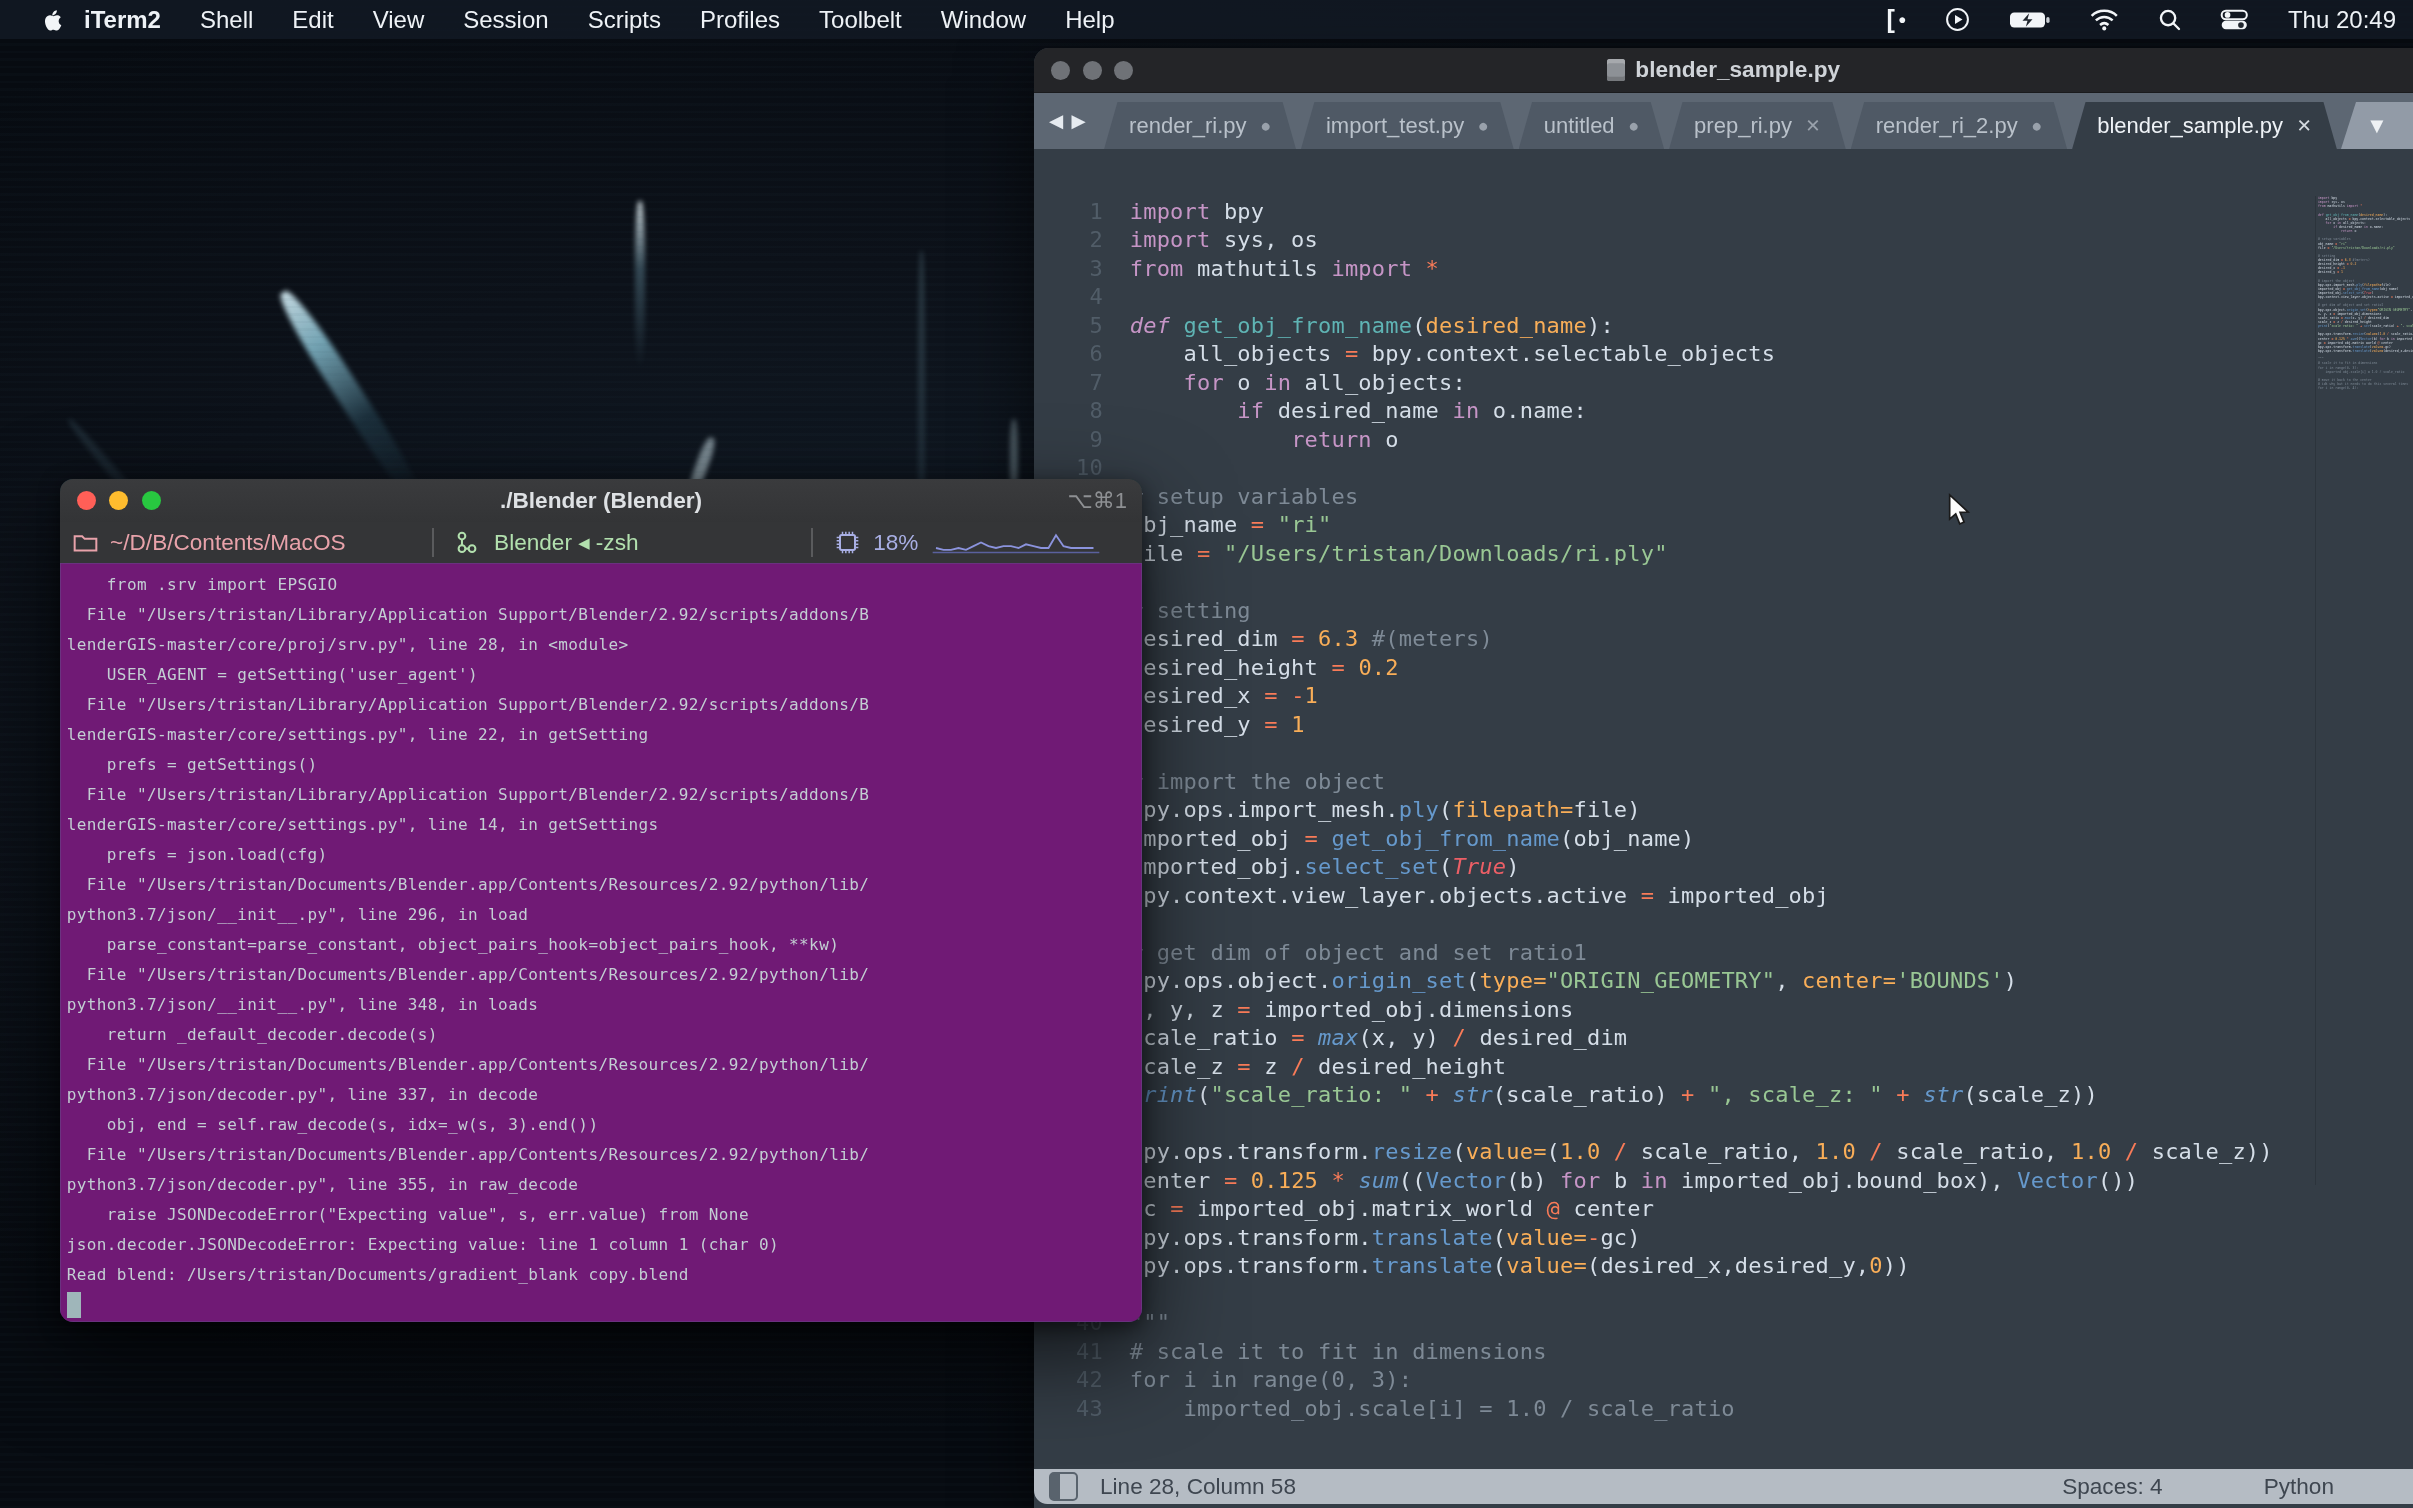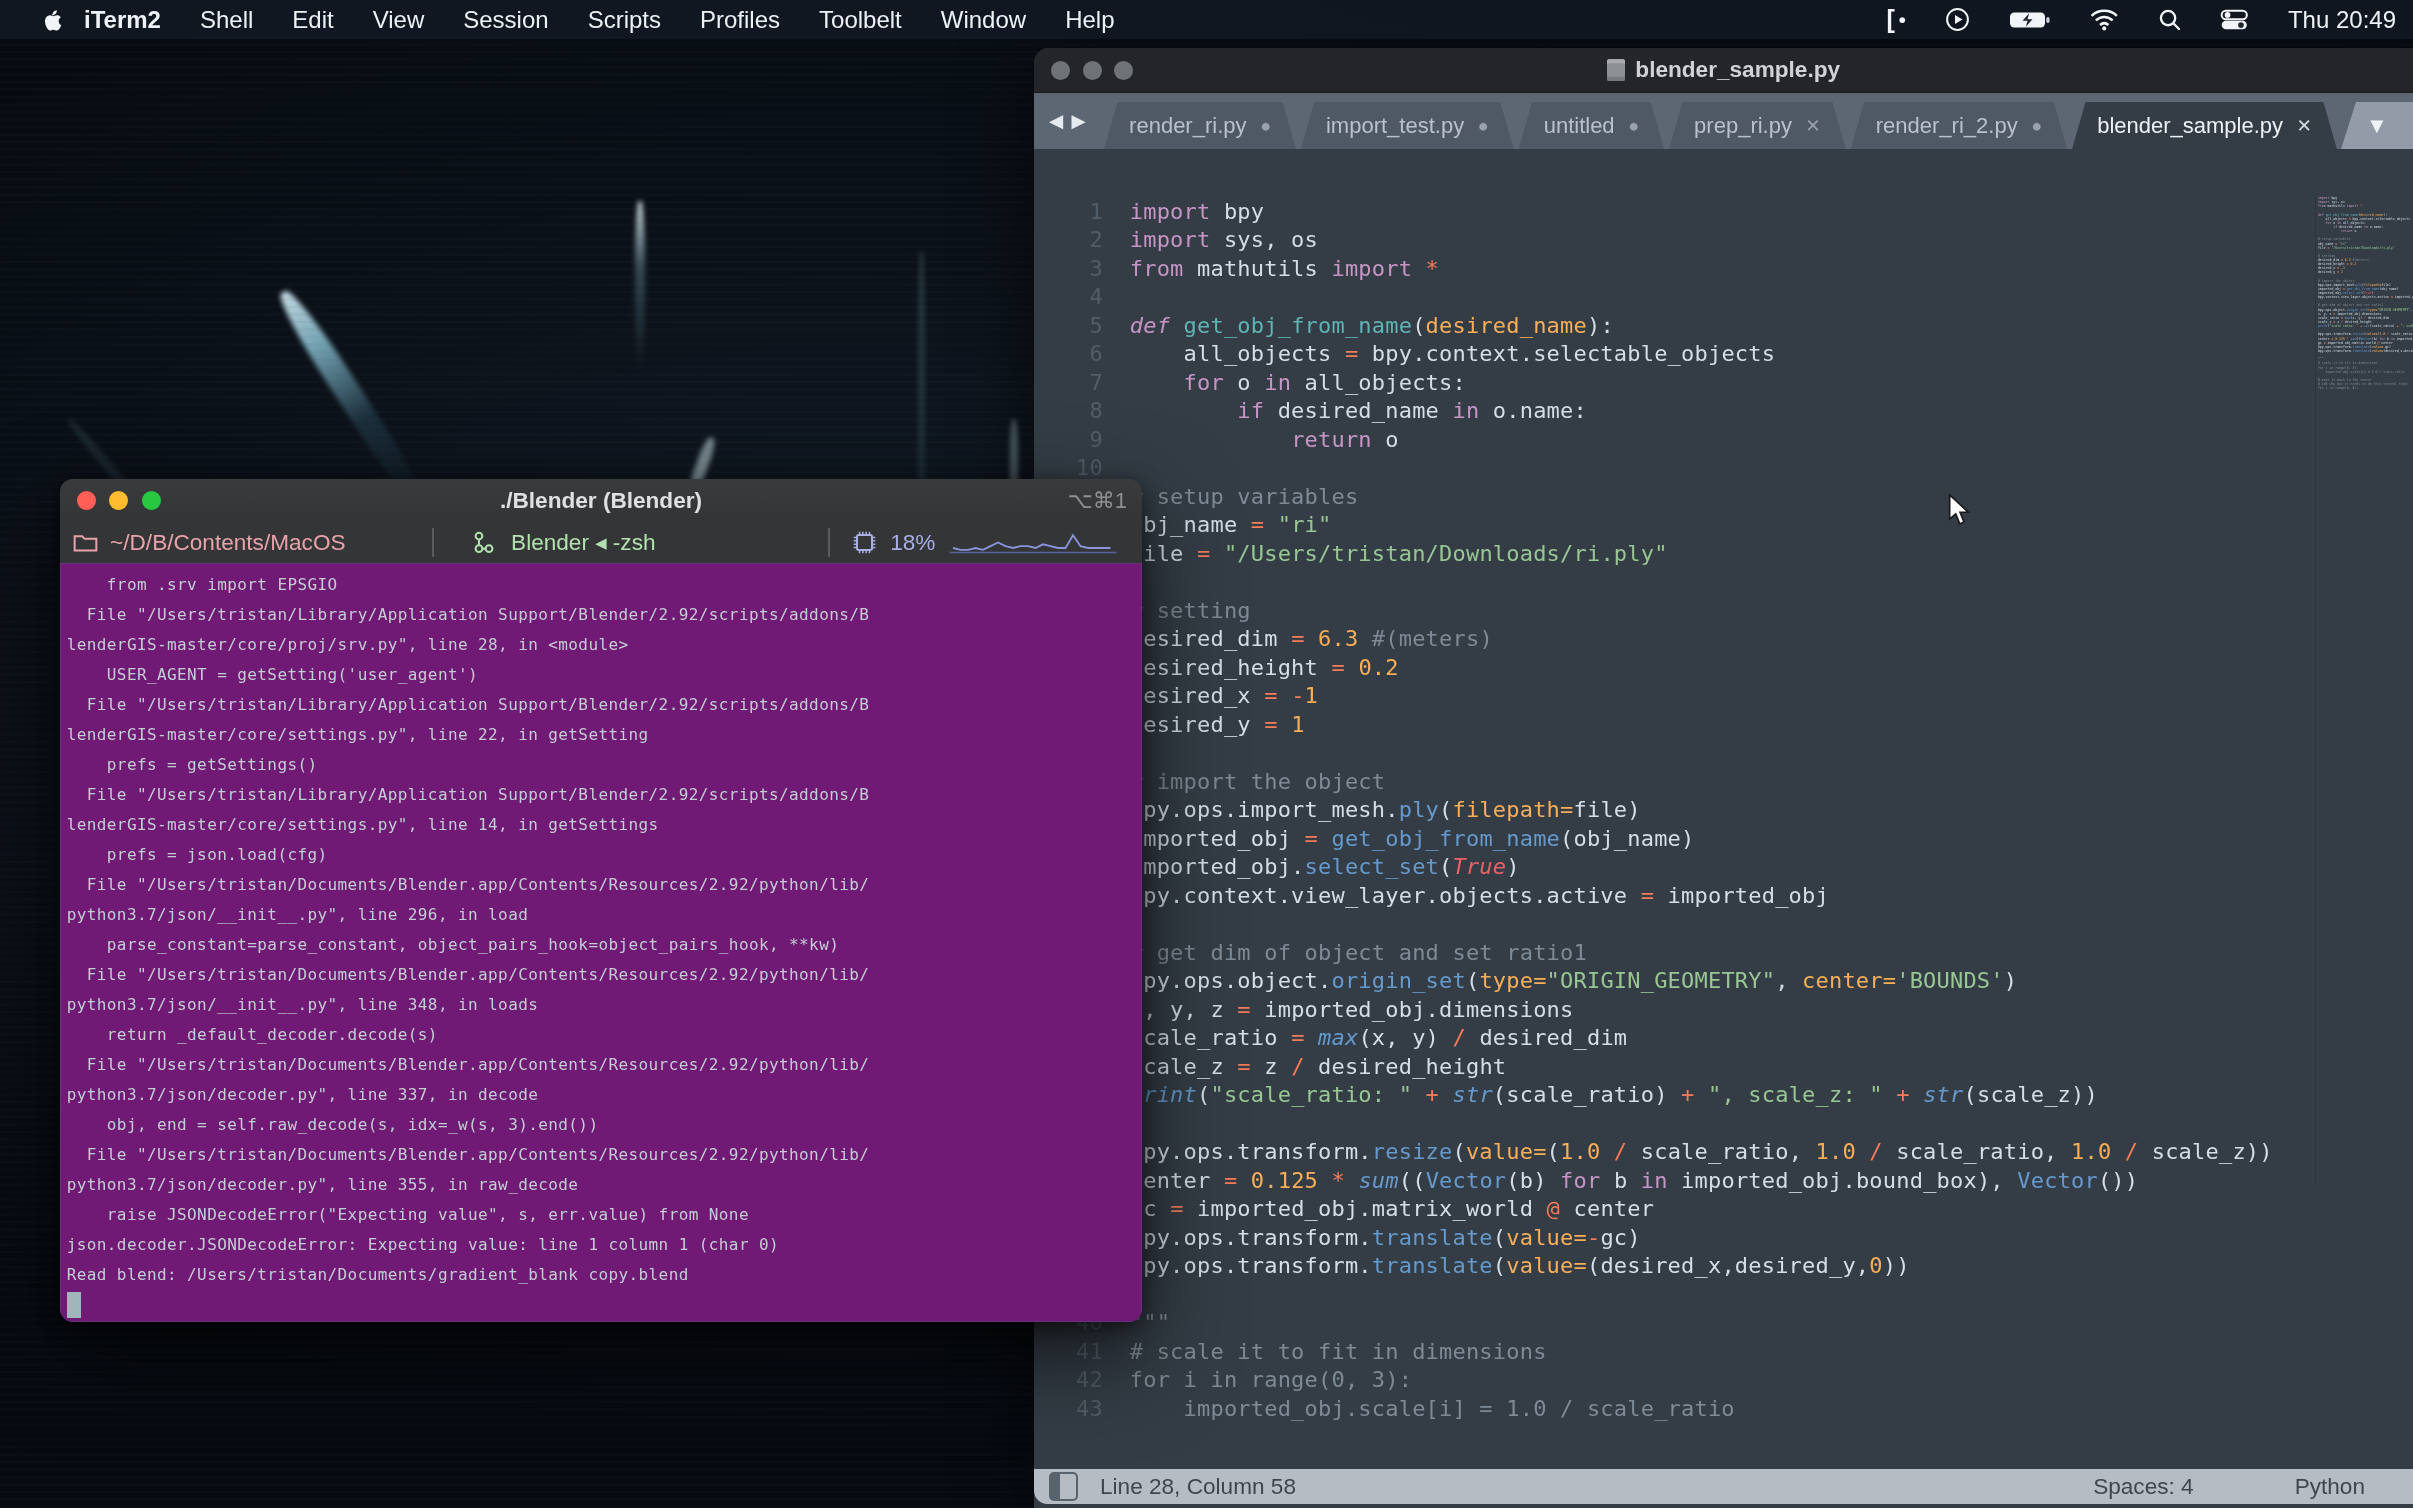--- a/index.html
+++ b/index.html
@@ -81,39 +81,39 @@
   #minimap{position:absolute;right:0;top:148px;width:97px;height:989px;overflow:hidden;
       border-left:0.8px solid #2c343c;background:#343d46;}
   #minimap-inner{transform:scale(.145);transform-origin:0 0;width:1676px;
       font-family:"DejaVu Sans Mono",monospace;font-size:22px;line-height:28.5px;white-space:pre;}
   #minimap-inner .cl{height:28.5px;}
 
   #ed-statusbar{position:absolute;left:0;bottom:5px;right:0;height:35px;background:#b5bcc4;
       border-radius:0 0 0 13.4px;display:flex;align-items:center;color:#3e4650;font-size:22.6px;}
   #sb-icon{width:25px;height:25px;border:2.5px solid #59636d;border-radius:5px;margin:0 22px 0 15px;
       background:linear-gradient(90deg,#59636d 0 38%, transparent 38%);}
-  #sb-right{margin-left:auto;display:flex;gap:101px;padding-right:48px;}
+  #sb-right{margin-left:auto;display:flex;gap:101px;padding-right:79px;}
 
   
   #terminal{position:absolute;left:60px;top:479px;width:1082px;height:843px;border-radius:13px;
       overflow:hidden;box-shadow:0 34px 92px rgba(0,0,0,.65), 0 5px 20px rgba(0,0,0,.5);
       background:#0d2c35;}
   #t-titlebar{position:absolute;left:0;top:0;right:0;height:43px;
       background:linear-gradient(#3a3b3d,#333436);border-bottom:0.8px solid #262729;
       display:flex;align-items:center;}
   #t-lights{display:flex;gap:13.4px;padding-left:17px;}
   .t-dot{width:19px;height:19px;border-radius:50%;}
   .t-red{background:#ff5f57}.t-yellow{background:#febc2e}.t-green{background:#28c840}
   #t-title{position:absolute;left:0;right:0;text-align:center;color:#dee1e4;font-weight:bold;font-size:22.6px;}
   #t-shortcut{position:absolute;right:15px;color:#8e9093;font-size:22px;}
   #t-statusrow{position:absolute;left:0;top:43px;right:0;height:41px;background:#343537;
       border-bottom:0.8px solid #232425;display:flex;align-items:center;font-size:22.6px;}
   .t-seg{display:flex;align-items:center;gap:11.7px;white-space:nowrap;}
   .seg-path{color:#e8a2aa;width:359px;padding-left:13.4px;}
-  .seg-job{color:#b2e0ae;width:355px;padding-left:39px;gap:16px;}
+  .seg-job{color:#b2e0ae;width:355px;padding-left:22px;gap:16px;}
   .seg-cpu{color:#a9afe4;padding-left:22px;gap:13.4px;}
   .t-div{width:1.7px;height:28.5px;background:#5a5b5d;}
   #t-content{position:absolute;left:0;top:84px;right:0;bottom:0;background:#701a75;
       box-shadow:inset 0 0 0 0.8px rgba(90,140,170,.28);
       font-family:"DejaVu Sans Mono",monospace;font-size:16px;line-height:30px;letter-spacing:0.4px;
       color:#c3ced3;padding:6.7px 0 0 6.7px;overflow:hidden;}
   .tline{white-space:pre;height:30px;}
   #t-cursor{width:14.2px;height:26px;background:#9fb6ba;margin-top:2.5px;}
 
   

